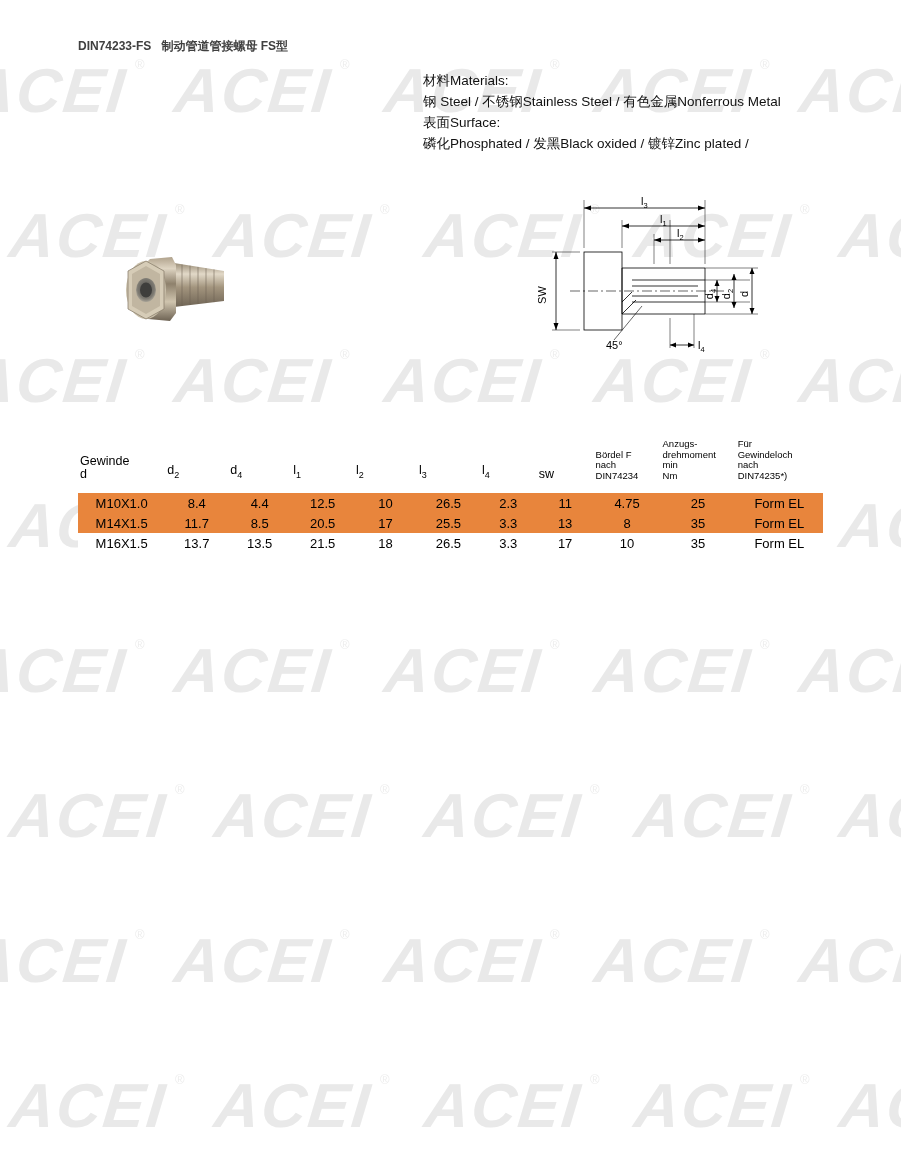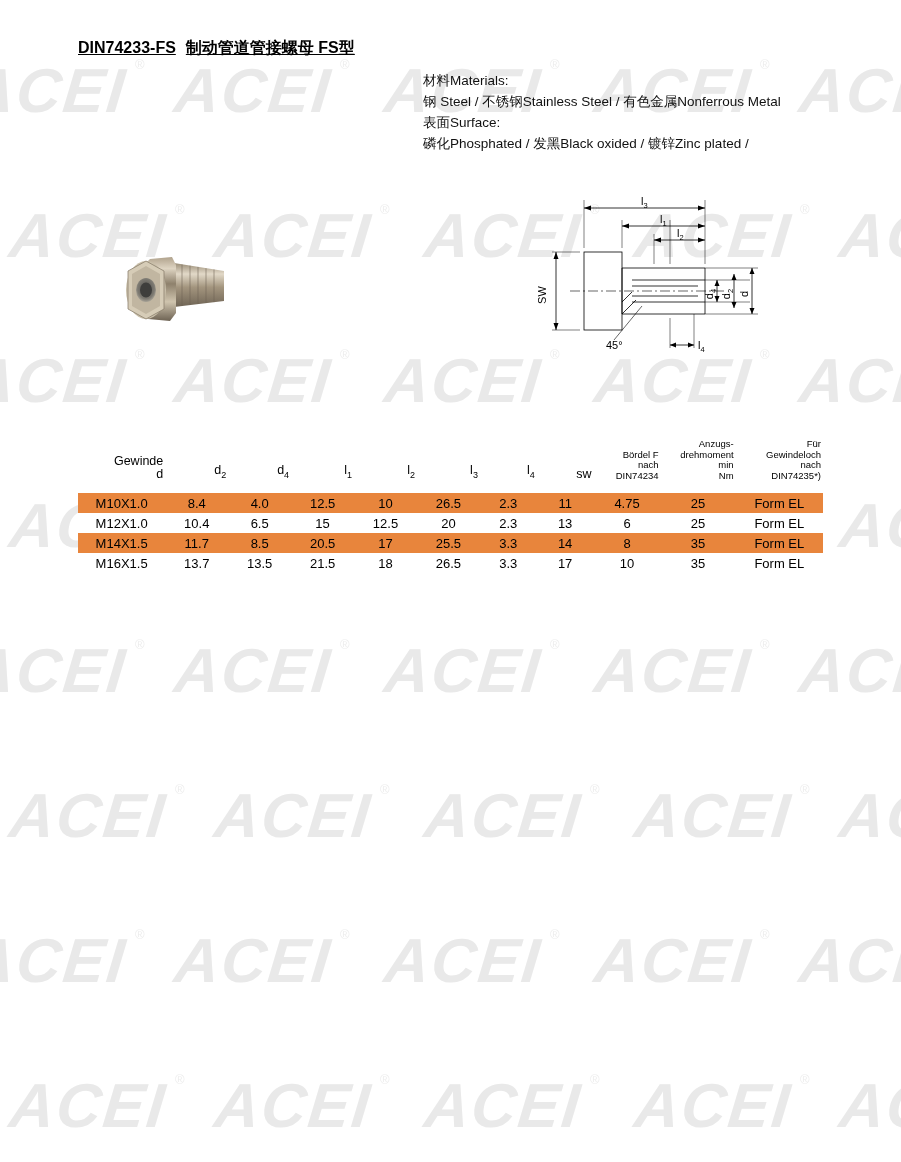--- a/index.html
+++ b/index.html
@@ -44,25 +44,24 @@
   #content {
     position: absolute;
     left: 0; top: 0;
     width: 901px; height: 1162px;
     z-index: 2;
   }
   #title {
     position: absolute;
     left: 78px;
     top: 38px;
-    font-size: 16px;
+    font-size: 12px;
     font-weight: bold;
-    color: #000000;
+    color: #404040;
     white-space: nowrap;
-    text-decoration: underline;
   }
   #title .code { letter-spacing: 0px; }
   #title .cn { margin-left: 10px; }
 
   #materials {
     position: absolute;
     left: 423px;
     top: 70px;
     font-size: 13.5px;
     line-height: 21px;
@@ -94,21 +93,21 @@
     left: 78px;
     top: 437px;
     width: 745px;
     border-collapse: collapse;
     font-size: 12.5px;
   }
   #spec-table th {
     font-weight: normal;
     font-size: 12.5px;
     padding: 2px 2px 4px 2px;
-    text-align: right;
+    text-align: left;
     vertical-align: bottom;
     line-height: 13px;
     border: none;
     color: #000;
   }
   #spec-table th.small {
     font-size: 9.5px;
     line-height: 10.5px;
   }
   #spec-table td {
@@ -386,52 +385,39 @@
         </th>
       </tr>
       <tr class="rule">
         <th colspan="11"></th>
       </tr>
     </thead>
     <tbody>
       <tr class="odd">
         <td>M10X1.0</td>
         <td>8.4</td>
-        <td>4.0</td>
+        <td>4.4</td>
         <td>12.5</td>
         <td>10</td>
         <td>26.5</td>
         <td>2.3</td>
         <td>11</td>
         <td>4.75</td>
-        <td>25</td>
-        <td>Form EL</td>
-      </tr>
-      <tr class="even">
-        <td>M12X1.0</td>
-        <td>10.4</td>
-        <td>6.5</td>
-        <td>15</td>
-        <td>12.5</td>
-        <td>20</td>
-        <td>2.3</td>
-        <td>13</td>
-        <td>6</td>
         <td>25</td>
         <td>Form EL</td>
       </tr>
       <tr class="odd">
         <td>M14X1.5</td>
         <td>11.7</td>
         <td>8.5</td>
         <td>20.5</td>
         <td>17</td>
         <td>25.5</td>
         <td>3.3</td>
-        <td>14</td>
+        <td>13</td>
         <td>8</td>
         <td>35</td>
         <td>Form EL</td>
       </tr>
       <tr class="even">
         <td>M16X1.5</td>
         <td>13.7</td>
         <td>13.5</td>
         <td>21.5</td>
         <td>18</td>

